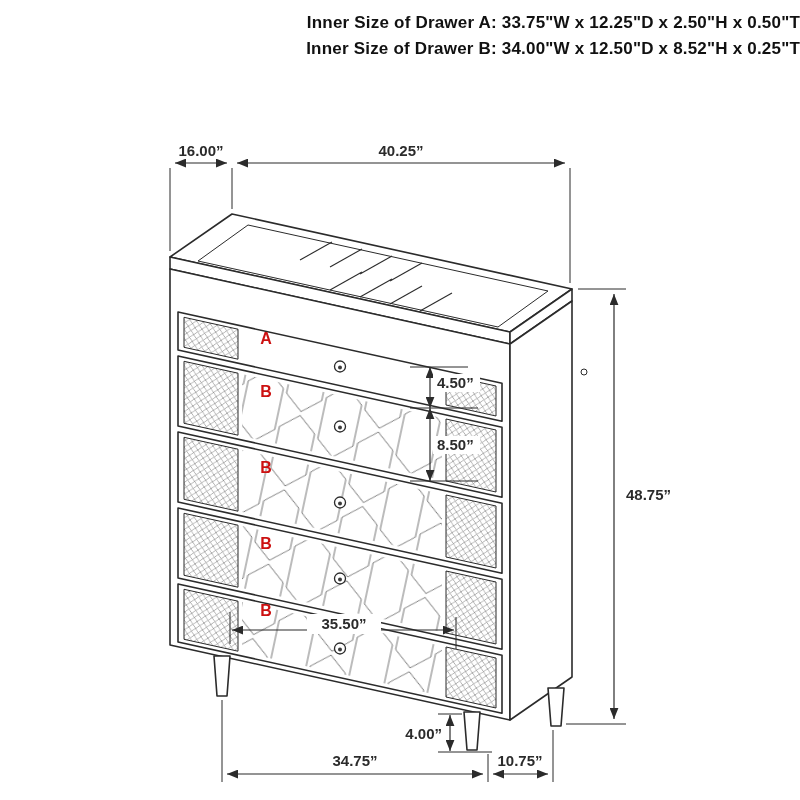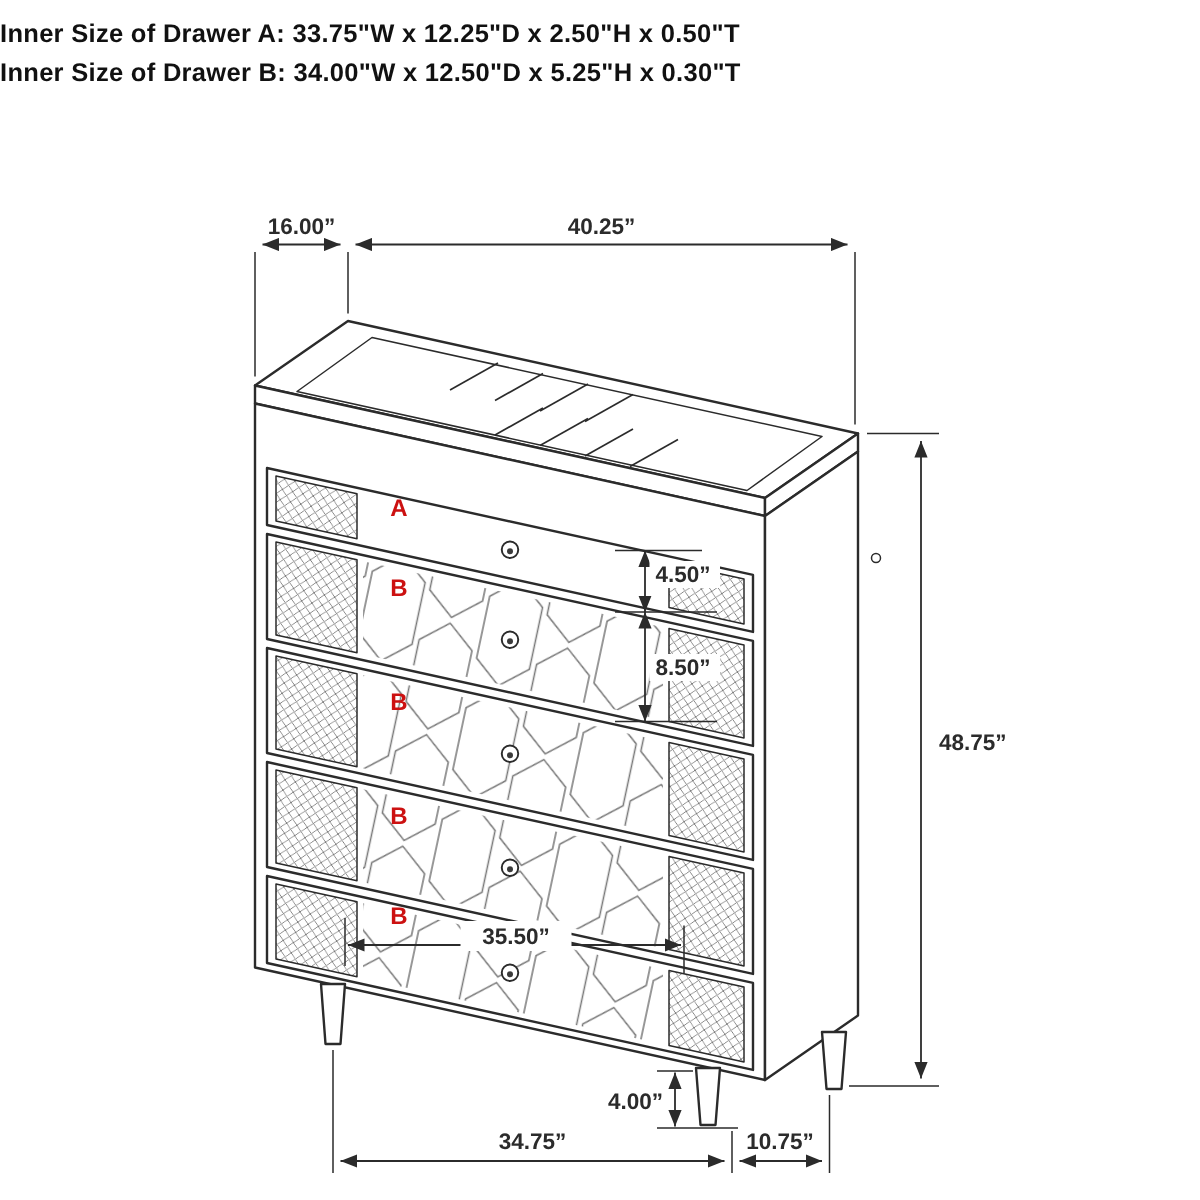--- a/index.html
+++ b/index.html
@@ -1,19 +1,19 @@
 <!DOCTYPE html>
 <html style="--line: #2b2b2b; --label-red: #cc1111; --pattern: #777777; --background: #ffffff;"><head>
 <meta charset="utf-8">
 <style>
   * { margin:0; padding:0; box-sizing:border-box; }
   html,body { background:#fff; }
   body { width:800px; height:800px; font-family:"Liberation Sans", sans-serif; }
   .page { position:relative; width:800px; height:800px; background:var(--background,#fff); overflow:hidden; }
-  .header { position:absolute; top:10px; left:0; width:100%; text-align:left; }
+  .header { position:absolute; top:10px; left:0; width:100%; text-align:right; }
   .header-line { font-size:17px; font-weight:700; color:#111; line-height:26px; letter-spacing:.2px; }
   svg.diagram { position:absolute; top:0; left:0; }
 
   .face   { fill:#fff; stroke:var(--line,#2b2b2b); stroke-width:1.6; stroke-linejoin:round; }
   .inner  { fill:none; stroke:var(--line,#2b2b2b); stroke-width:1; stroke-linejoin:round; }
   .thin   { stroke:var(--line,#2b2b2b); stroke-width:1.1; fill:none; }
   .panel  { stroke:var(--line,#2b2b2b); stroke-width:1; stroke-linejoin:round; }
   .ext    { stroke:var(--line,#2b2b2b); stroke-width:1; fill:none; }
   .dim    { stroke:var(--line,#2b2b2b); stroke-width:1.2; fill:none; }
   .arrow  { fill:var(--line,#2b2b2b); }
@@ -24,21 +24,21 @@
   .knob   { fill:#fff; stroke:var(--line,#2b2b2b); stroke-width:1.3; }
   .knobdot{ fill:#3a3a3a; }
 </style>
 </head>
 <body>
 
 <div class="page">
 
   <div class="header">
     <div class="header-line">Inner Size of Drawer A: 33.75"W x 12.25"D x 2.50"H x 0.50"T</div>
-    <div class="header-line">Inner Size of Drawer B: 34.00"W x 12.50"D x 5.25"H x 0.30"T</div>
+    <div class="header-line">Inner Size of Drawer B: 34.00"W x 12.50"D x 8.52"H x 0.25"T</div>
   </div>
 
   <svg class="diagram" width="800" height="800" viewBox="0 0 800 800">
 
     <defs>
       <marker id="arr" viewBox="0 0 10 8" markerWidth="11" markerHeight="9" refX="10" refY="4" orient="auto-start-reverse" markerUnits="userSpaceOnUse">
         <path class="arrow" d="M0,0 L10,4 L0,8 Z"></path>
       </marker>
       <pattern id="xhatch" width="7" height="7" patternUnits="userSpaceOnUse" patternTransform="rotate(12)">
         <path class="pat" d="M0,0 L7,7 M7,0 L0,7" stroke-width="0.6"></path>

